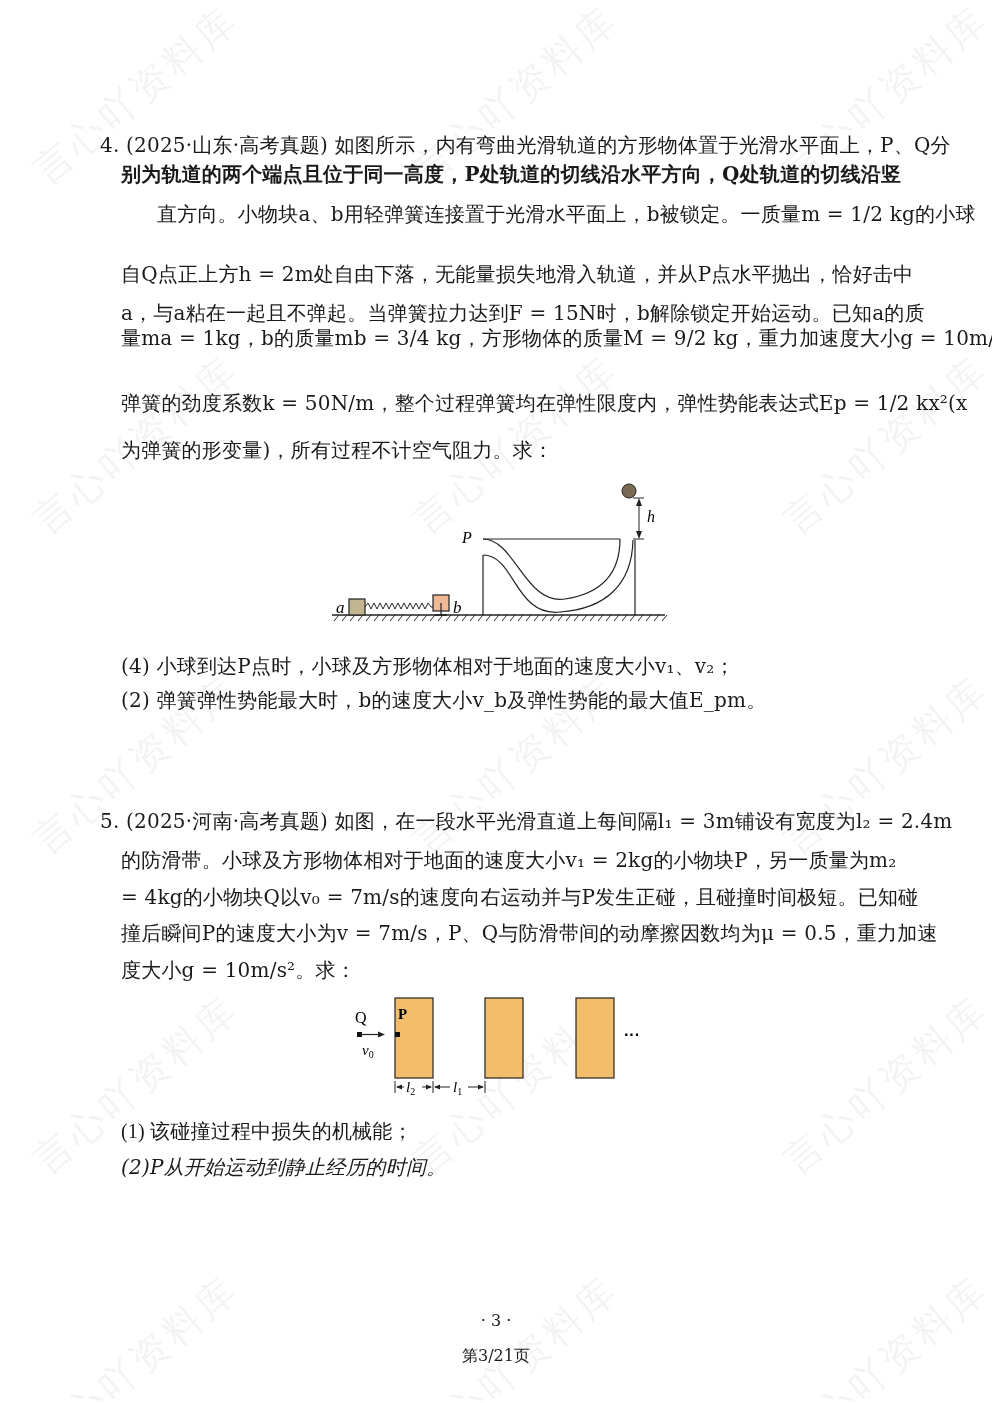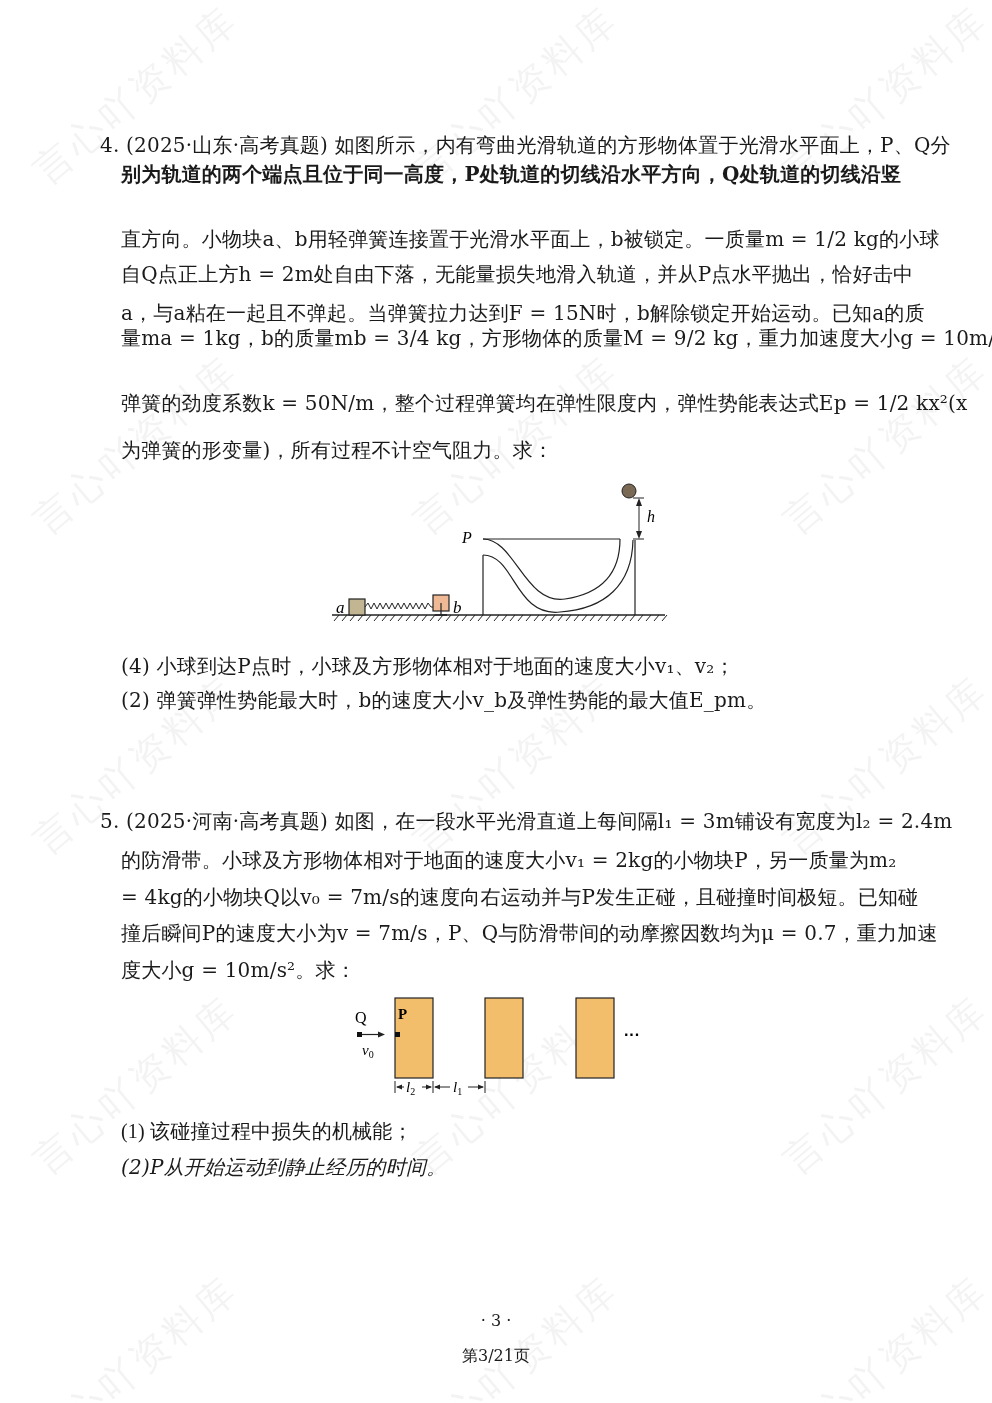--- a/index.html
+++ b/index.html
@@ -42,21 +42,21 @@
   <div class="wm" style="left:760px;top:1340px;">言心吖资料库</div>
 </div>
 
 <section>
   <div class="line num" style="top:135px;">
     <span>4.</span>
     <span>(2025·山东·高考真题)</span>
     <span>如图所示，内有弯曲光滑轨道的方形物体置于光滑水平面上，P、Q分</span>
   </div>
   <div class="line ind" style="top:164px;font-weight:bold;">别为轨道的两个端点且位于同一高度，P处轨道的切线沿水平方向，Q处轨道的切线沿竖</div>
-  <div class="line ind" style="top:229px;">直方向。小物块a、b用轻弹簧连接置于光滑水平面上，b被锁定。一质量m = 1/2 kg的小球</div>
+  <div class="line ind" style="top:204px;margin-left:36px;">直方向。小物块a、b用轻弹簧连接置于光滑水平面上，b被锁定。一质量m = 1/2 kg的小球</div>
   <div class="line ind" style="top:264px;">自Q点正上方h = 2m处自由下落，无能量损失地滑入轨道，并从P点水平抛出，恰好击中</div>
   <div class="line ind" style="top:303px;">a，与a粘在一起且不弹起。当弹簧拉力达到F = 15N时，b解除锁定开始运动。已知a的质</div>
   <div class="line ind" style="top:328px;text-align:right;">量ma = 1kg，b的质量mb = 3/4 kg，方形物体的质量M = 9/2 kg，重力加速度大小g = 10m/s²，</div>
   <div class="line ind" style="top:393px;">弹簧的劲度系数k = 50N/m，整个过程弹簧均在弹性限度内，弹性势能表达式Ep = 1/2 kx²(x</div>
   <div class="line ind" style="top:440px;">为弹簧的形变量)，所有过程不计空气阻力。求：</div>
 
   <svg class="fig" style="left:320px;top:475px;" width="370" height="155" viewBox="0 0 370 155">
 
     <g>
       <line x1="12" y1="140" x2="345" y2="140" stroke="#222" stroke-width="1.4"></line>
@@ -141,21 +141,21 @@
 </section>
 
 <section>
   <div class="line num" style="top:811px;text-align:right;">
     <span>5.</span>
     <span>(2025·河南·高考真题)</span>
     <span>如图，在一段水平光滑直道上每间隔l₁ = 3m铺设有宽度为l₂ = 2.4m</span>
   </div>
   <div class="line ind" style="top:850px;">的防滑带。小球及方形物体相对于地面的速度大小v₁ = 2kg的小物块P，另一质量为m₂</div>
   <div class="line ind" style="top:887px;">= 4kg的小物块Q以v₀ = 7m/s的速度向右运动并与P发生正碰，且碰撞时间极短。已知碰</div>
-  <div class="line ind" style="top:923px;">撞后瞬间P的速度大小为v = 7m/s，P、Q与防滑带间的动摩擦因数均为μ = 0.7，重力加速</div>
+  <div class="line ind" style="top:923px;">撞后瞬间P的速度大小为v = 7m/s，P、Q与防滑带间的动摩擦因数均为μ = 0.5，重力加速</div>
   <div class="line ind" style="top:960px;">度大小g = 10m/s²。求：</div>
 
   <svg class="fig" style="left:340px;top:985px;" width="320" height="125" viewBox="0 0 320 125">
     <rect x="55" y="13" width="38" height="80" fill="#f2be6b" stroke="#222" stroke-width="1.2"></rect>
     <rect x="145" y="13" width="38" height="80" fill="#f2be6b" stroke="#222" stroke-width="1.2"></rect>
     <rect x="236" y="13" width="38" height="80" fill="#f2be6b" stroke="#222" stroke-width="1.2"></rect>
     <text x="284" y="55" font-family="Liberation Sans, sans-serif" font-weight="bold" font-size="16">···</text>
 
     <text x="15" y="38" font-family="Liberation Serif, serif" font-size="16">Q</text>
     <rect x="17" y="47" width="5" height="5" fill="#111"></rect>

